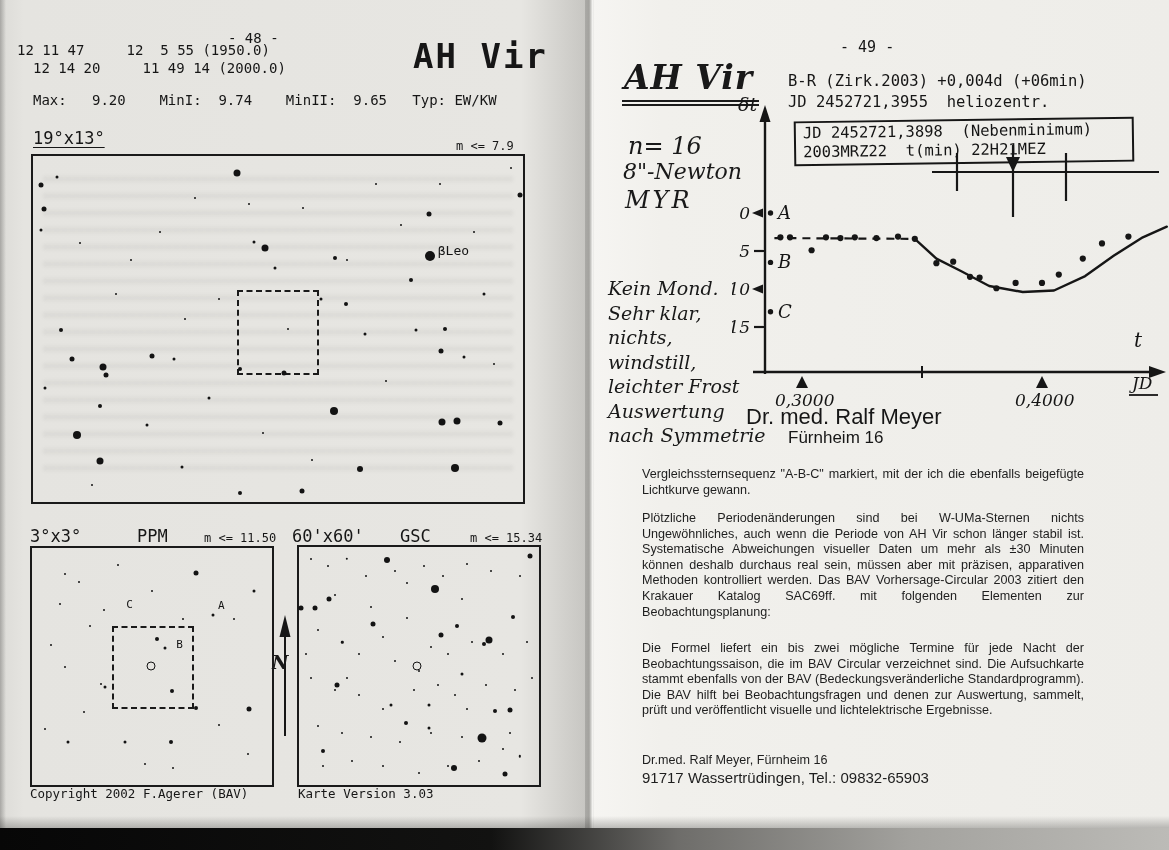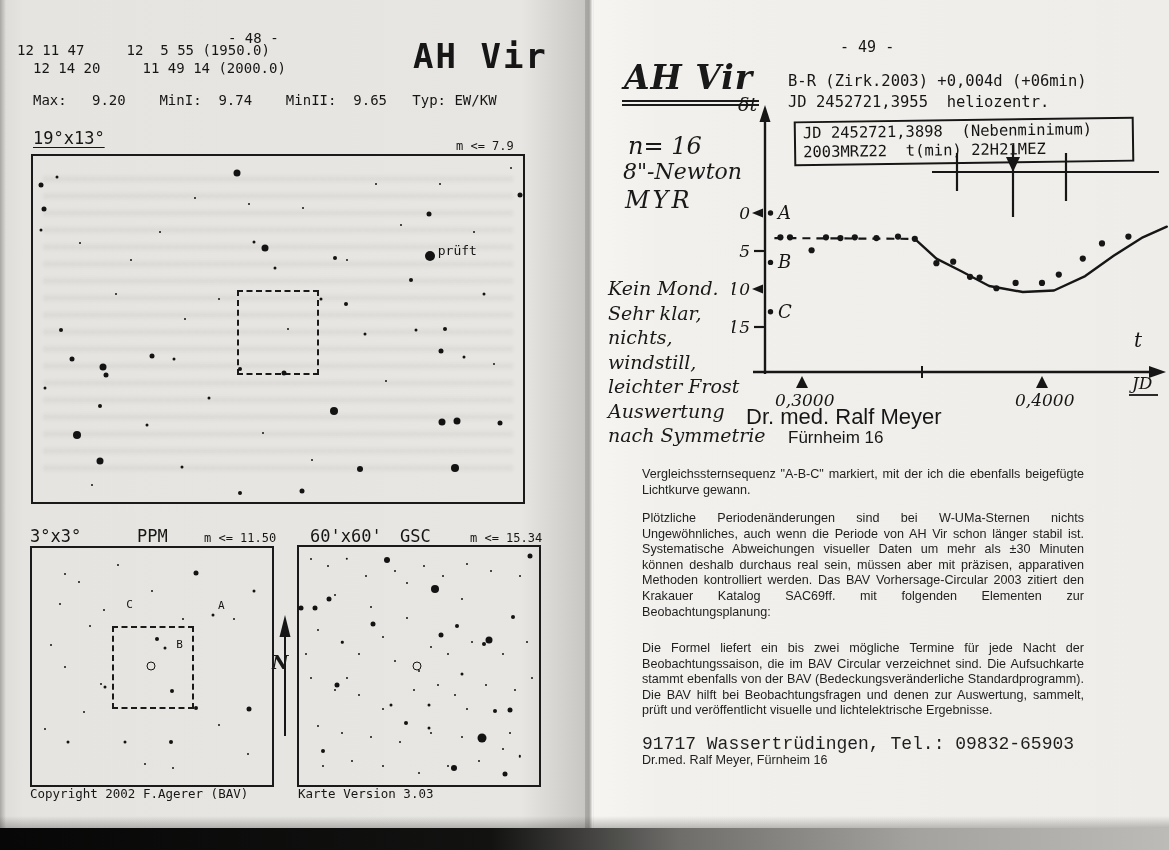--- a/index.html
+++ b/index.html
@@ -32,21 +32,21 @@
   .star-title{left:413px;top:36px;font-size:34px;font-weight:600;letter-spacing:2px;}
   .stats1{left:33px;top:92px;font-size:14px;}
   .stats2{left:33px;top:110px;font-size:14px;}
   .chartbox{position:absolute;border:2px solid #1a1a1a;}
   .box-main{left:31px;top:154px;width:490px;height:346px;}
   .box-ppm{left:30px;top:546px;width:240px;height:237px;}
   .box-gsc{left:297px;top:545px;width:240px;height:238px;}
   .hdr-size{font-size:17px;}
   .hdr-size-main{left:33px;top:128px;text-decoration:underline;text-underline-offset:3px;}
   .hdr-size-ppm{left:30px;top:526px;}
-  .hdr-size-gsc{left:310px;top:526px;}
+  .hdr-size-gsc{left:292px;top:526px;}
   .hdr-cat-ppm{left:137px;top:526px;font-size:17px;}
   .hdr-cat-gsc{left:400px;top:526px;font-size:17px;}
   .hdr-mag{font-size:12px;}
   .hdr-mag-main{left:456px;top:139px;}
   .hdr-mag-ppm{left:204px;top:531px;}
   .hdr-mag-gsc{left:470px;top:531px;}
   .caption{font-size:12.5px;}
   .cap-copy{left:30px;top:786px;}
   .cap-karte{left:298px;top:786px;}
   .star{position:absolute;background:#131313;border-radius:50%;transform:translate(-50%,-50%);}
@@ -79,40 +79,40 @@
   .obs{left:16px;top:276px;font-size:19px;line-height:24.5px;}
   .obs div{white-space:nowrap;}
   .lc-svg{position:absolute;left:140px;top:95px;pointer-events:none;}
   .sig-name{left:154px;top:404px;font-size:22px;color:#161616;}
   .sig-addr{left:196px;top:428px;font-size:17px;color:#161616;}
   .body-text{left:50px;width:442px;font-size:12.6px;line-height:15.6px;text-align:justify;}
   .para1{top:467px;} .para2{top:511px;} .para3{top:641px;}
   .formula{left:50px;top:611px;width:442px;font-size:13px;text-align:center;}
   .formula sub{font-size:9.5px;}
   .contact1{left:50px;top:753px;font-size:12.6px;}
-  .contact2{left:50px;top:734px;font-size:18px;font-family:Liberation Mono, monospace;}
+  .contact2{left:50px;top:769px;font-size:15px;}
 </style>
 </head>
 <body>
 
 <div class="scan">
 
   <div class="page-left">
     <div class="mono pgnum-l">- 48 -</div>
     <div class="mono coords1">12 11 47     12  5 55 (1950.0)</div>
     <div class="mono coords2">12 14 20     11 49 14 (2000.0)</div>
     <div class="mono star-title">AH Vir</div>
     <div class="mono stats1">Max:   9.20    MinI:  9.74    MinII:  9.65   Typ: EW/KW</div>
 
     <div class="mono hdr-size hdr-size-main">19°x13°</div>
     <div class="mono hdr-mag hdr-mag-main">m &lt;= 7.9</div>
     <div class="chartbox box-main" id="field-main">
       <div class="ghost" style="left:10px;top:20px;right:10px;bottom:20px;"></div>
       <div class="dashedbox db-main"></div>
-      <div class="bright-label">prüft</div>
+      <div class="bright-label">βLeo</div>
     <div class="star" style="left: 41.7%; top: 4.9%; width: 7px; height: 7px;"></div>
         <div class="star" style="left: 81%; top: 28.8%; width: 10px; height: 10px;"></div>
         <div class="star" style="left: 47.4%; top: 26.7%; width: 7px; height: 7px;"></div>
         <div class="star" style="left: 61.4%; top: 73.8%; width: 8px; height: 8px;"></div>
         <div class="star" style="left: 83.4%; top: 77%; width: 7px; height: 7px;"></div>
         <div class="star" style="left: 86.6%; top: 76.7%; width: 7px; height: 7px;"></div>
         <div class="star" style="left: 86.2%; top: 90.3%; width: 8px; height: 8px;"></div>
         <div class="star" style="left: 8.9%; top: 80.6%; width: 8px; height: 8px;"></div>
         <div class="star" style="left: 13.7%; top: 88.1%; width: 7px; height: 7px;"></div>
         <div class="star" style="left: 66.8%; top: 90.6%; width: 6px; height: 6px;"></div>

